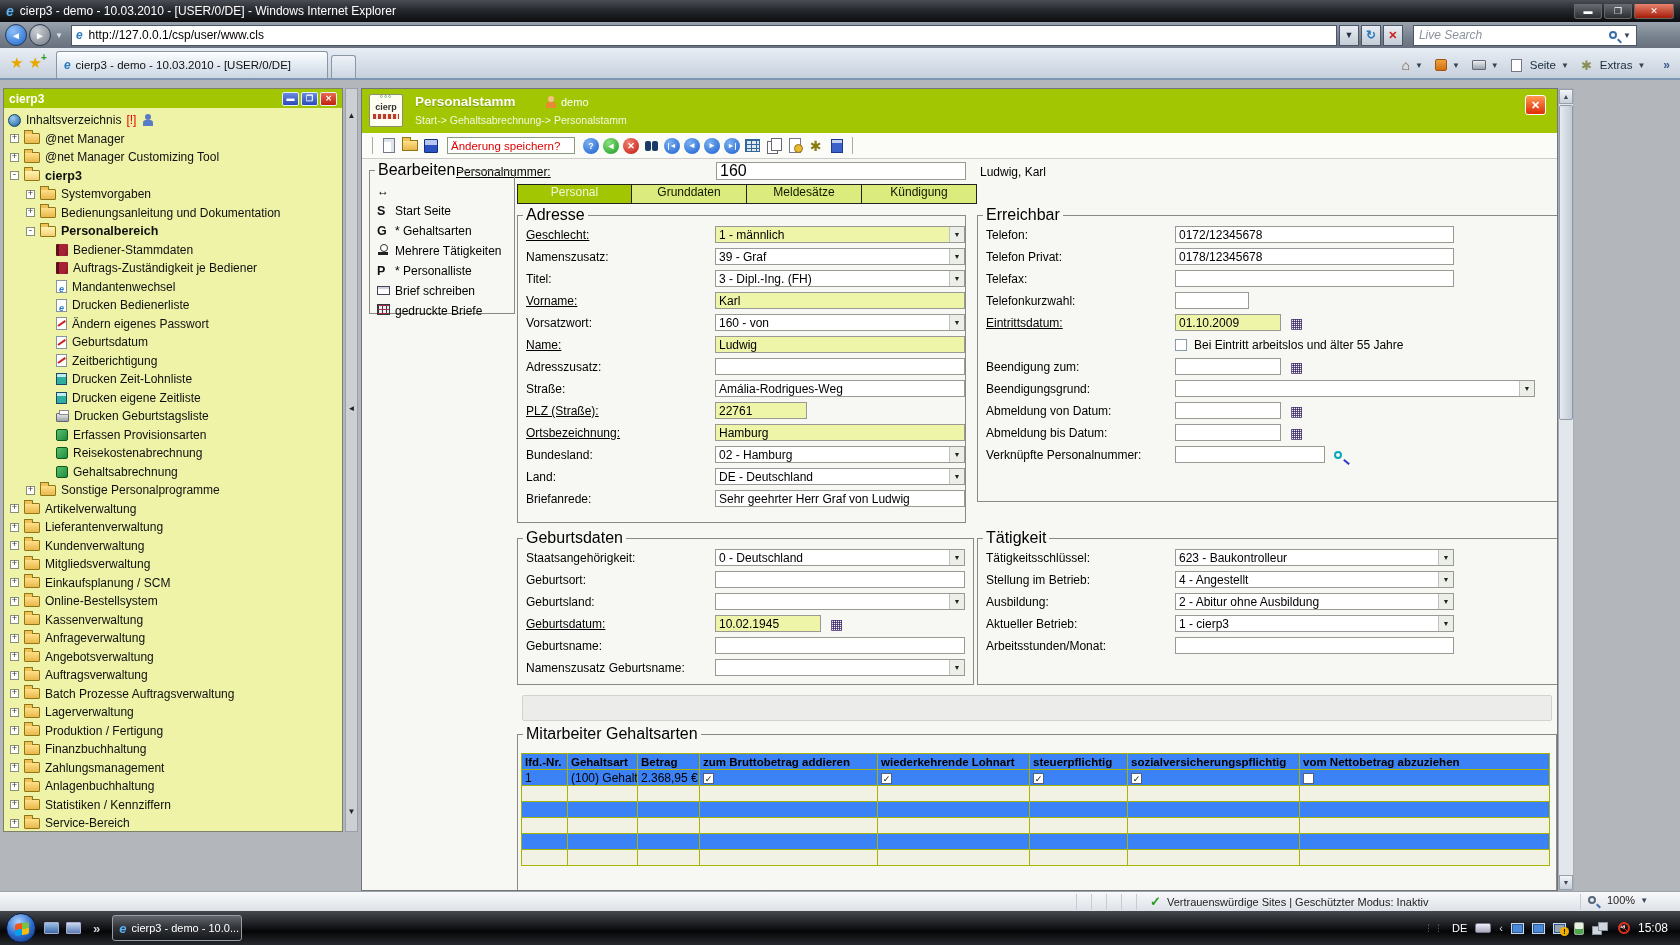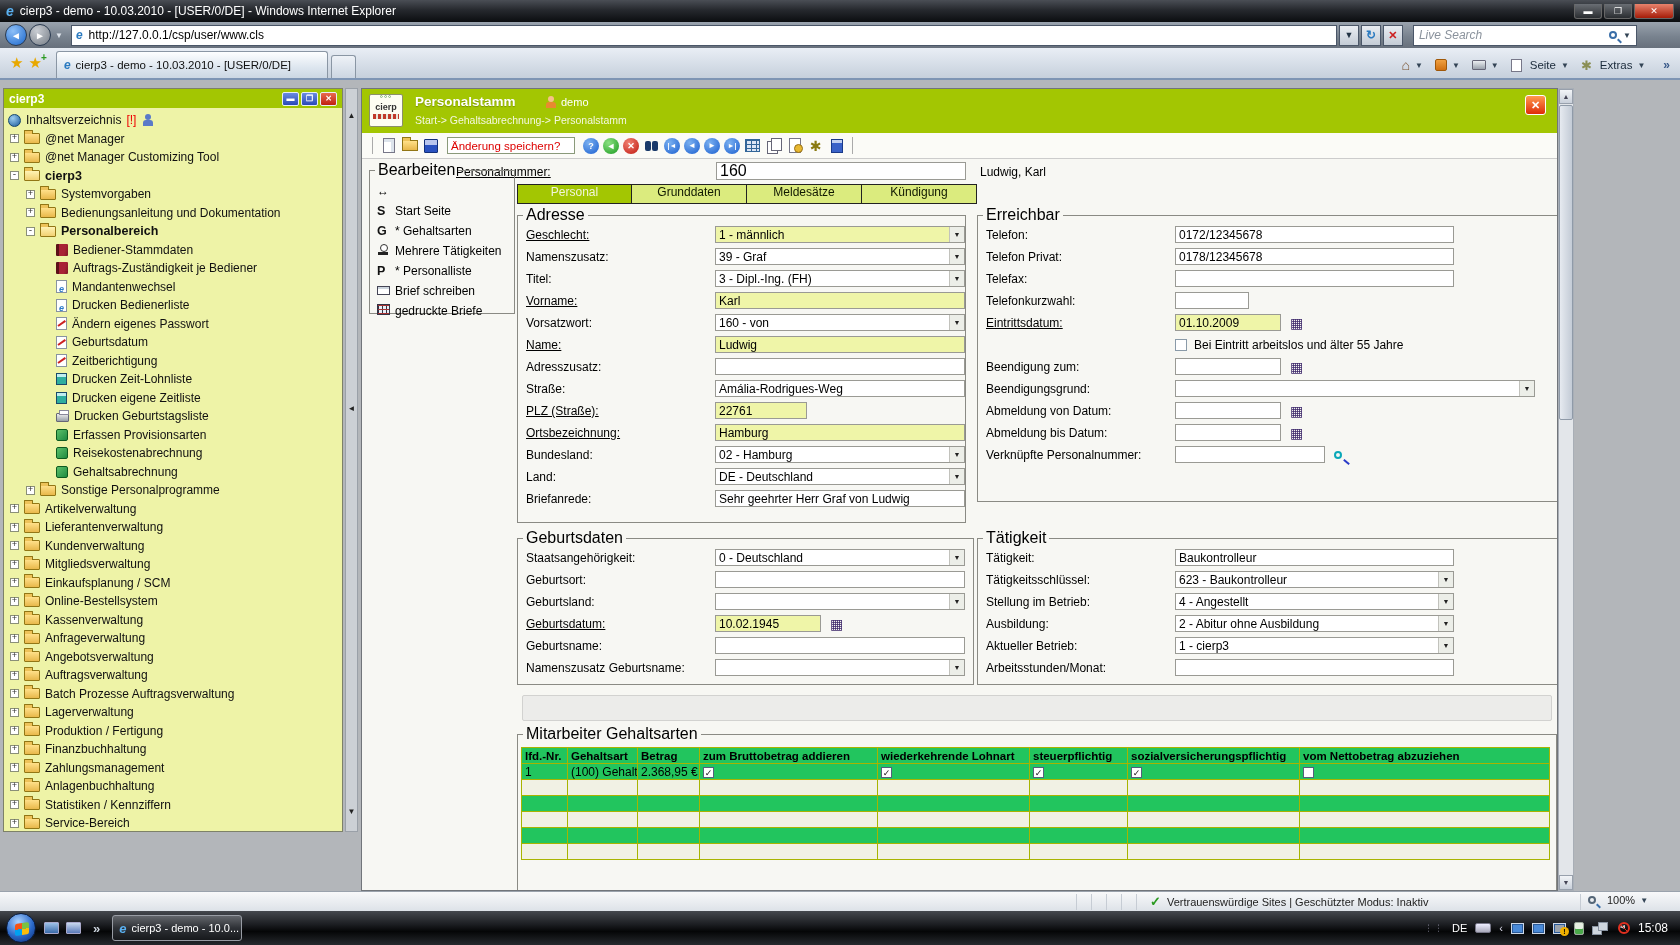--- a/index.html
+++ b/index.html
@@ -144,21 +144,21 @@
   .dshort{width:106px!important}
   .xshort{width:74px!important}
   .vks{width:150px!important}
   .cal{margin-left:9px;font-size:14px;color:#3a2468;line-height:14px}
   .vmag{width:8px;height:8px;border:2px solid #0aa8b8;border-radius:50%;position:relative;margin-left:9px;flex:0 0 auto}
   .vmag::after{content:"";position:absolute;left:7px;top:8px;width:7px;height:2px;background:#2a3ac8;transform:rotate(40deg)}
   .cbx{width:12px;height:12px;border:1px solid #8a9aa8;background:#fff;margin-right:7px;flex:0 0 auto}
   .cbrow{margin-left:197px}
   .graybar{position:absolute;left:160px;top:536px;width:1030px;height:26px;background:#ececea;border:1px solid #d2d2d0;border-radius:2px}
   .fs-geh{left:155px;top:566px;width:1040px;height:180px}
-  .gtable{border-collapse:collapse;width:1028px;margin:2px 0 0 3px;table-layout:fixed;font-size:12px;background:#22c55e}
+  .gtable{border-collapse:collapse;width:1028px;margin:8px 0 0 3px;table-layout:fixed;font-size:12px;background:#3b82f6}
   .gtable th,.gtable td{border:1px solid #a8b400;padding:0 3px;height:16px;overflow:hidden;white-space:nowrap;text-align:left;font-weight:normal}
   .gtable th{font-weight:bold;font-size:11.5px}
   .gtable tr.alt{background:#f1f1e4}
   .cb{width:11px;height:11px;border:1px solid #55607a;background:#fff;display:inline-block;font-size:9px;line-height:10px;text-align:center;vertical-align:middle;color:#111}
   
   .appscroll{position:absolute;left:1558px;top:88px;width:16px;height:803px;background:#e3e6ea;border:1px solid #a8aeb6}
   .sa{position:absolute;left:0;width:14px;height:15px;background:linear-gradient(#f2f4f7,#c9d0da);border:1px solid #98a0ac;font-size:7px;color:#445;text-align:center;line-height:14px}
   .sa-thumb{position:absolute;left:0;top:16px;width:14px;height:315px;background:linear-gradient(90deg,#e6eaf0,#c3cbd6);border:1px solid #8f9aa8;border-radius:2px}
   .statusbar{position:absolute;left:0;top:891px;width:1680px;height:20px;background:linear-gradient(#f8f9fa,#dde2e8);border-top:1px solid #9aa2ac;font-size:11px;color:#222}
   .sbcell{position:absolute;top:2px;height:16px;border-left:1px solid #c6ccd4}
@@ -716,24 +716,20 @@
       <div class="frow">
           <span class="flabel">Verknüpfte Personalnummer:</span>
           <input class="fin vks" value="" style="">
           <span class="vmag"></span>
         </div>
     </fieldset>
 
     <fieldset class="fs-taet e">
       <legend>Tätigkeit</legend>
       <div class="frow">
-          <span class="flabel">Tätigkeit:</span>
-          <input class="fin" value="Baukontrolleur" style="">
-        </div>
-      <div class="frow">
           <span class="flabel">Tätigkeitsschlüssel:</span>
           <span class="sel">
             <span>623 - Baukontrolleur</span>
             <span class="arr">▼</span>
           </span>
         </div>
       <div class="frow">
           <span class="flabel">Stellung im Betrieb:</span>
           <span class="sel">
             <span>4 - Angestellt</span>

